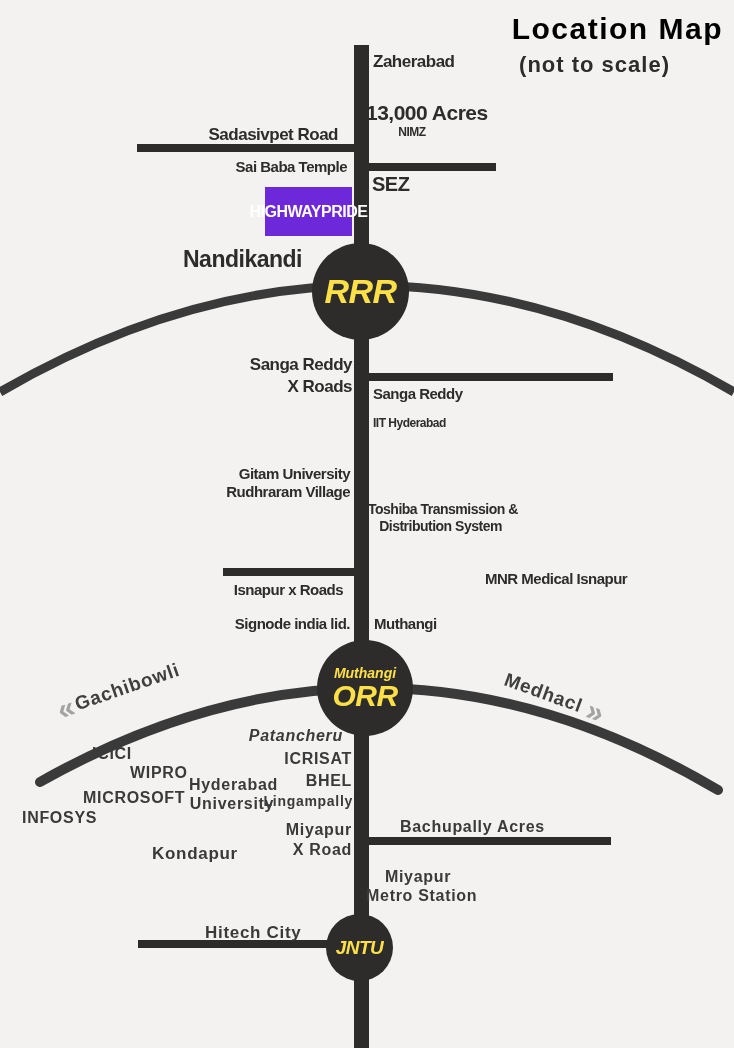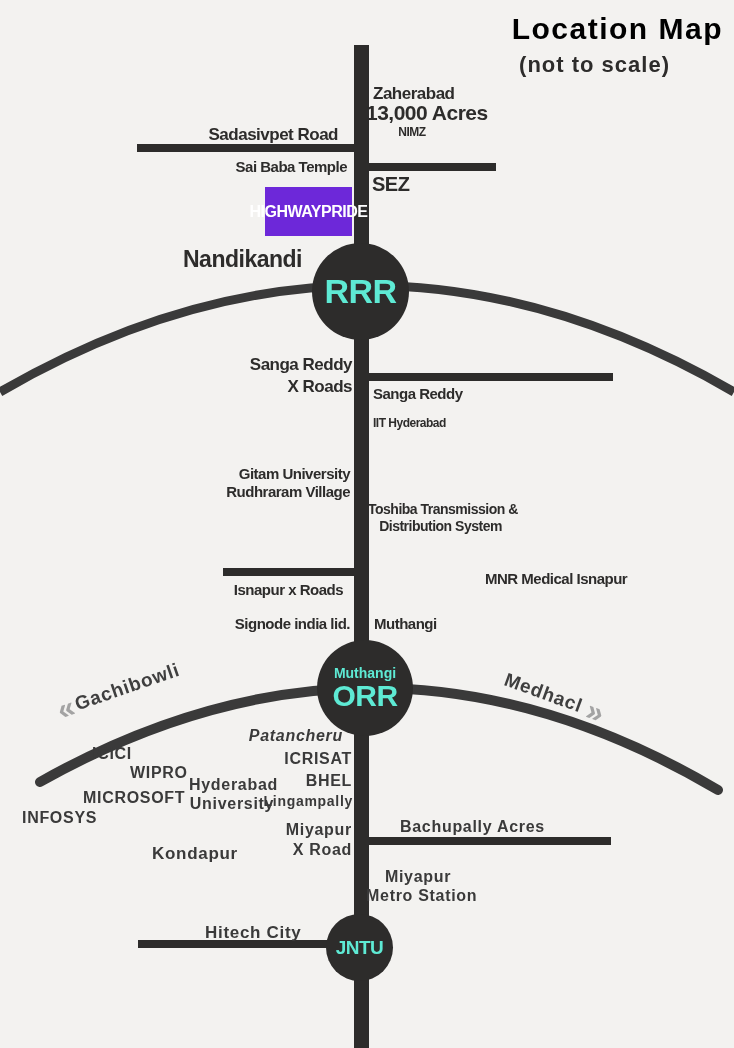--- a/index.html
+++ b/index.html
@@ -4,23 +4,23 @@
 <style>
   html,body{margin:0;padding:0;background:#ddd;}
   .stage{position:relative;width:734px;height:1048px;background:#f3f2f0;overflow:hidden;
          font-family:"Liberation Sans",sans-serif;color:#2d2c2b;}
   .road{position:absolute;background:#2d2c2b;}
   .arcs{position:absolute;left:0;top:0;pointer-events:none;}
   .cond{position:absolute;font-weight:700;letter-spacing:-0.5px;color:#2d2c2b;white-space:nowrap;}
   .reg{position:absolute;font-weight:700;letter-spacing:0.7px;color:#3a3a3a;white-space:nowrap;}
   .r{text-align:right;}
   .c{text-align:center;}
-  .junction{position:absolute;background:#2d2c2b;border-radius:50%;color:#5eead4;
+  .junction{position:absolute;background:#2d2c2b;border-radius:50%;color:#fde047;
             display:flex;flex-direction:column;align-items:center;justify-content:center;
-            font-weight:700;letter-spacing:-0.5px;}
+            font-weight:700;letter-spacing:-0.5px;font-style:italic;}
   .title1{position:absolute;right:11px;top:12px;font-size:30px;font-weight:700;letter-spacing:1.5px;color:#000000;}
   .title2{position:absolute;right:64px;top:52px;font-size:22px;font-weight:700;letter-spacing:1px;color:#2d2c2b;}
   .projbox{position:absolute;left:265px;top:187px;width:87px;height:49px;background:#6d28d9;
            display:flex;flex-direction:row;align-items:center;justify-content:center;
            color:#fff;font-weight:700;letter-spacing:-0.5px;font-size:16px;line-height:19px;}
   .rot{position:absolute;display:flex;align-items:center;gap:6px;white-space:nowrap;}
   .chev{font-size:30px;line-height:20px;color:#a3a3a3;font-weight:700;letter-spacing:-4px;}
   .rottext{font-size:19px;font-weight:700;letter-spacing:0.8px;color:#3f3f3f;}
 </style>
 </head>
@@ -37,21 +37,21 @@
   <div class="road" style="left:137px;top:144px;width:222px;height:8px;"></div>
   <div class="road" style="left:369px;top:163px;width:127px;height:8px;"></div>
   <div class="road" style="left:369px;top:373px;width:244px;height:8px;"></div>
   <div class="road" style="left:223px;top:568px;width:136px;height:8px;"></div>
   <div class="road" style="left:369px;top:837px;width:242px;height:8px;"></div>
   <div class="road" style="left:138px;top:940px;width:222px;height:8px;"></div>
 
   <div class="title1">Location Map</div>
   <div class="title2">(not to scale)</div>
 
-  <div class="cond" style="left:373px;top:52px;font-size:17px;margin-top:32px;">Zaherabad</div>
+  <div class="cond" style="left:373px;top:52px;font-size:17px;">Zaherabad</div>
   <div class="cond c" style="left:371px;top:81px;width:82px;font-size:12px;margin-top:44px;">NIMZ</div>
   <div class="cond c" style="left:366px;top:101px;width:92px;font-size:21px;">13,000 Acres</div>
   <div class="cond r" style="right:396px;top:125px;font-size:17px;">Sadasivpet Road</div>
   <div class="cond r" style="right:387px;top:158px;font-size:15px;">Sai Baba Temple</div>
   <div class="cond" style="left:372px;top:173px;font-size:20px;">SEZ</div>
   <div class="cond" style="left:183px;top:246px;font-size:23px;">Nandikandi</div>
 
   <div class="projbox">
     <div>HIGHWAY</div>
     <div>PRIDE</div>

